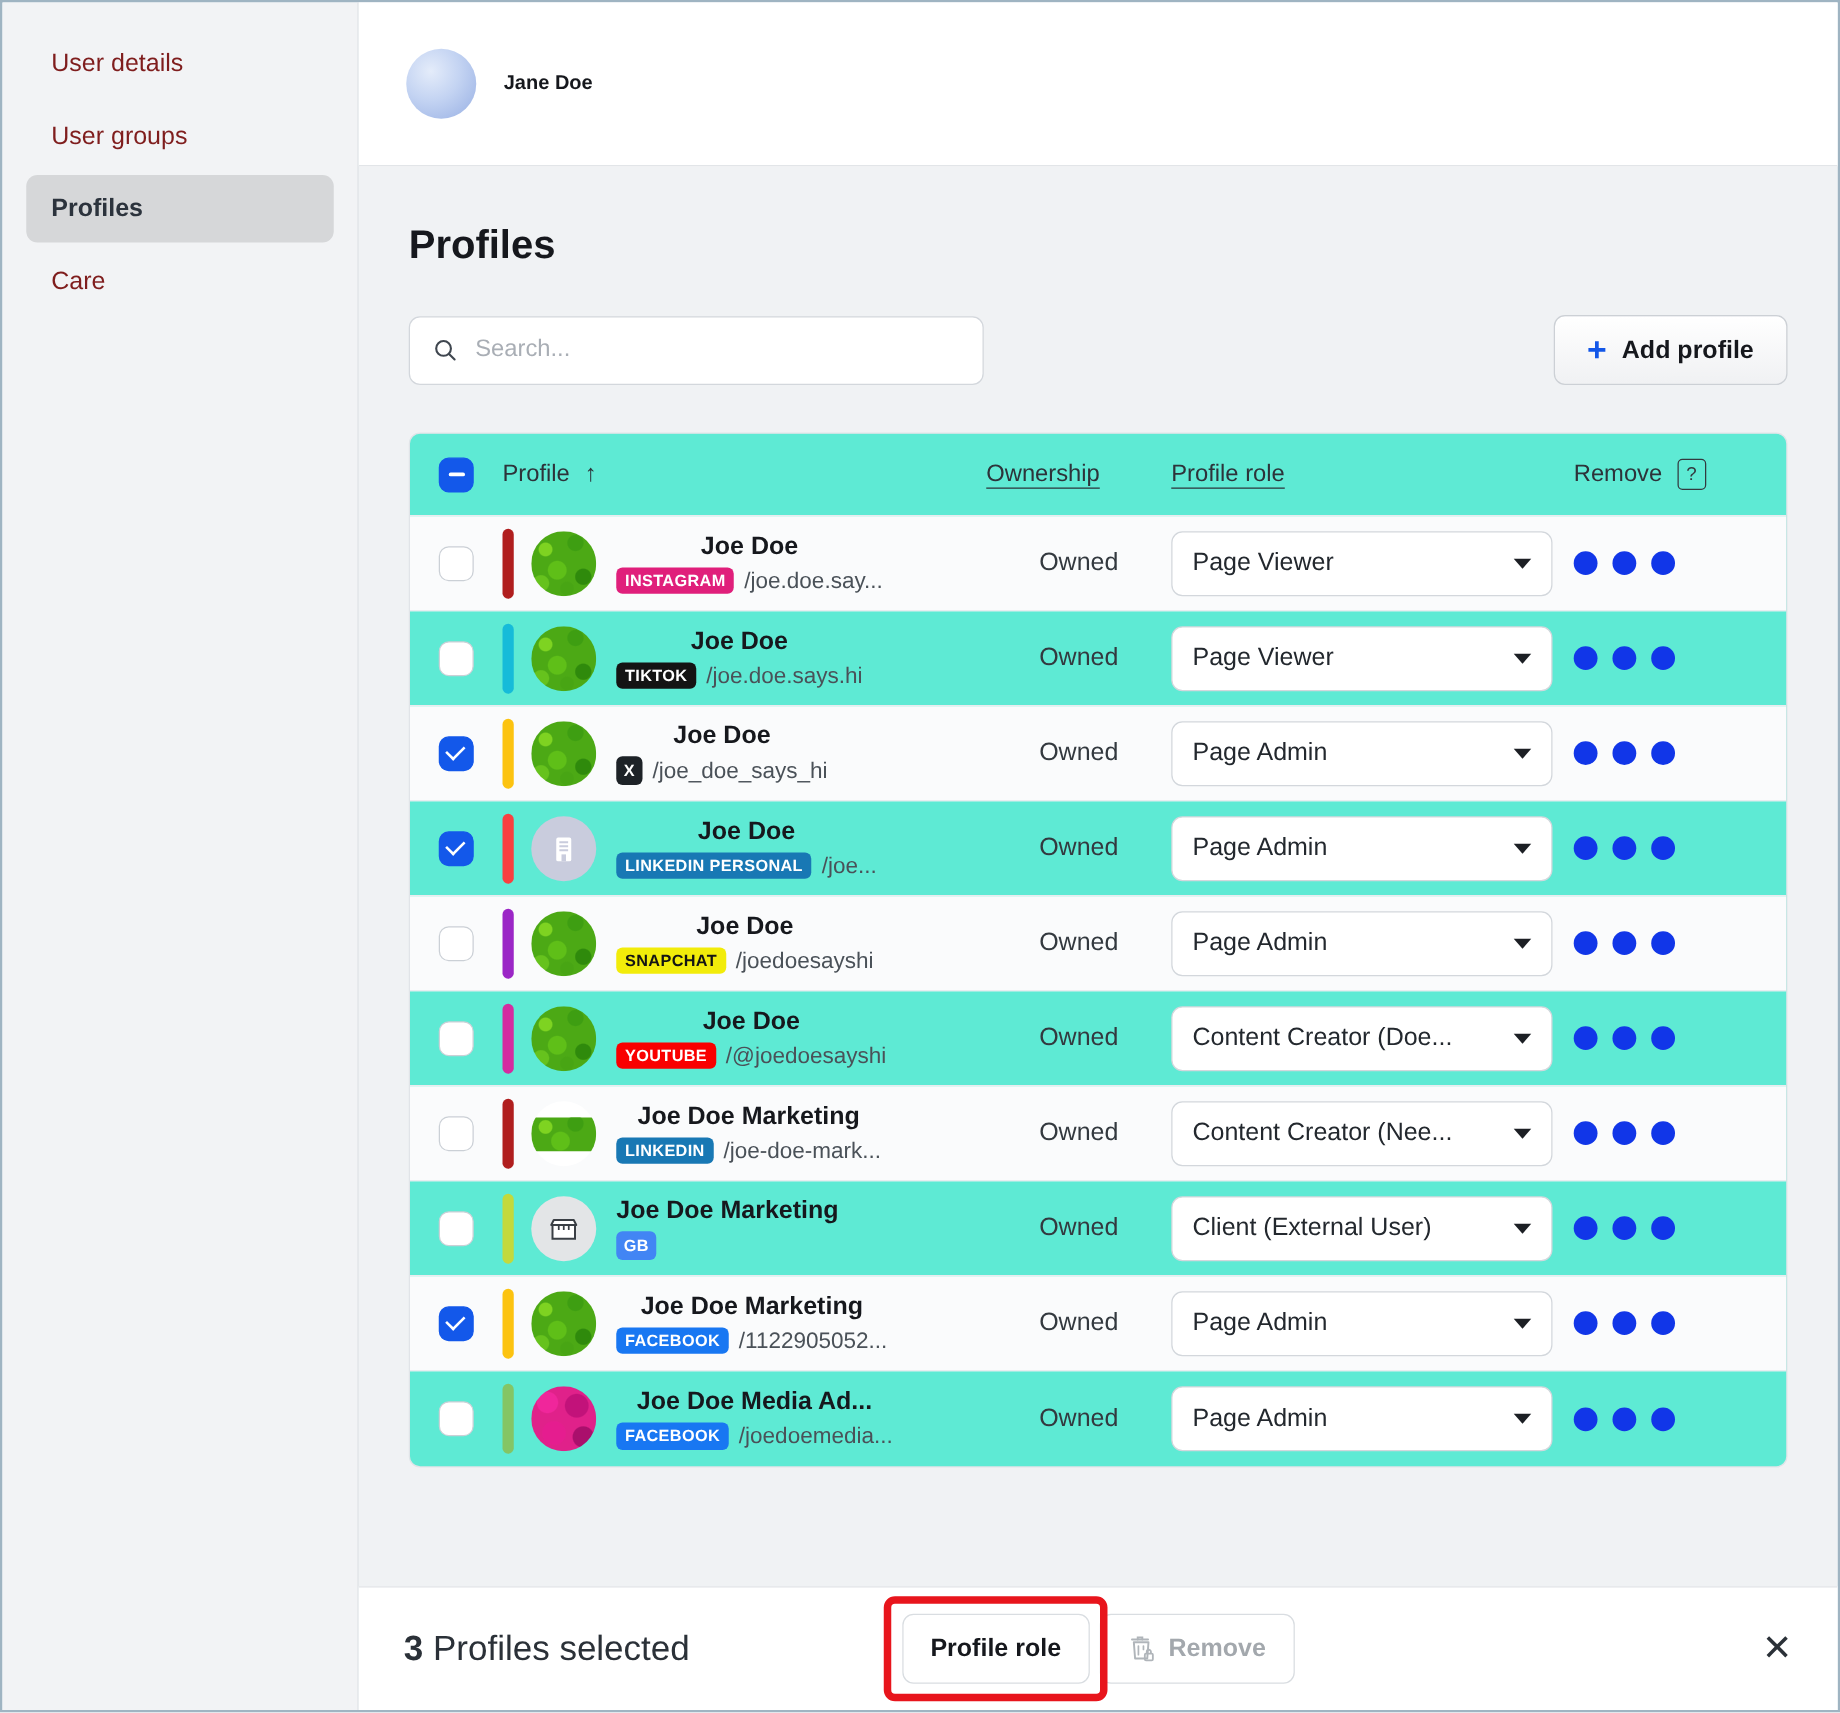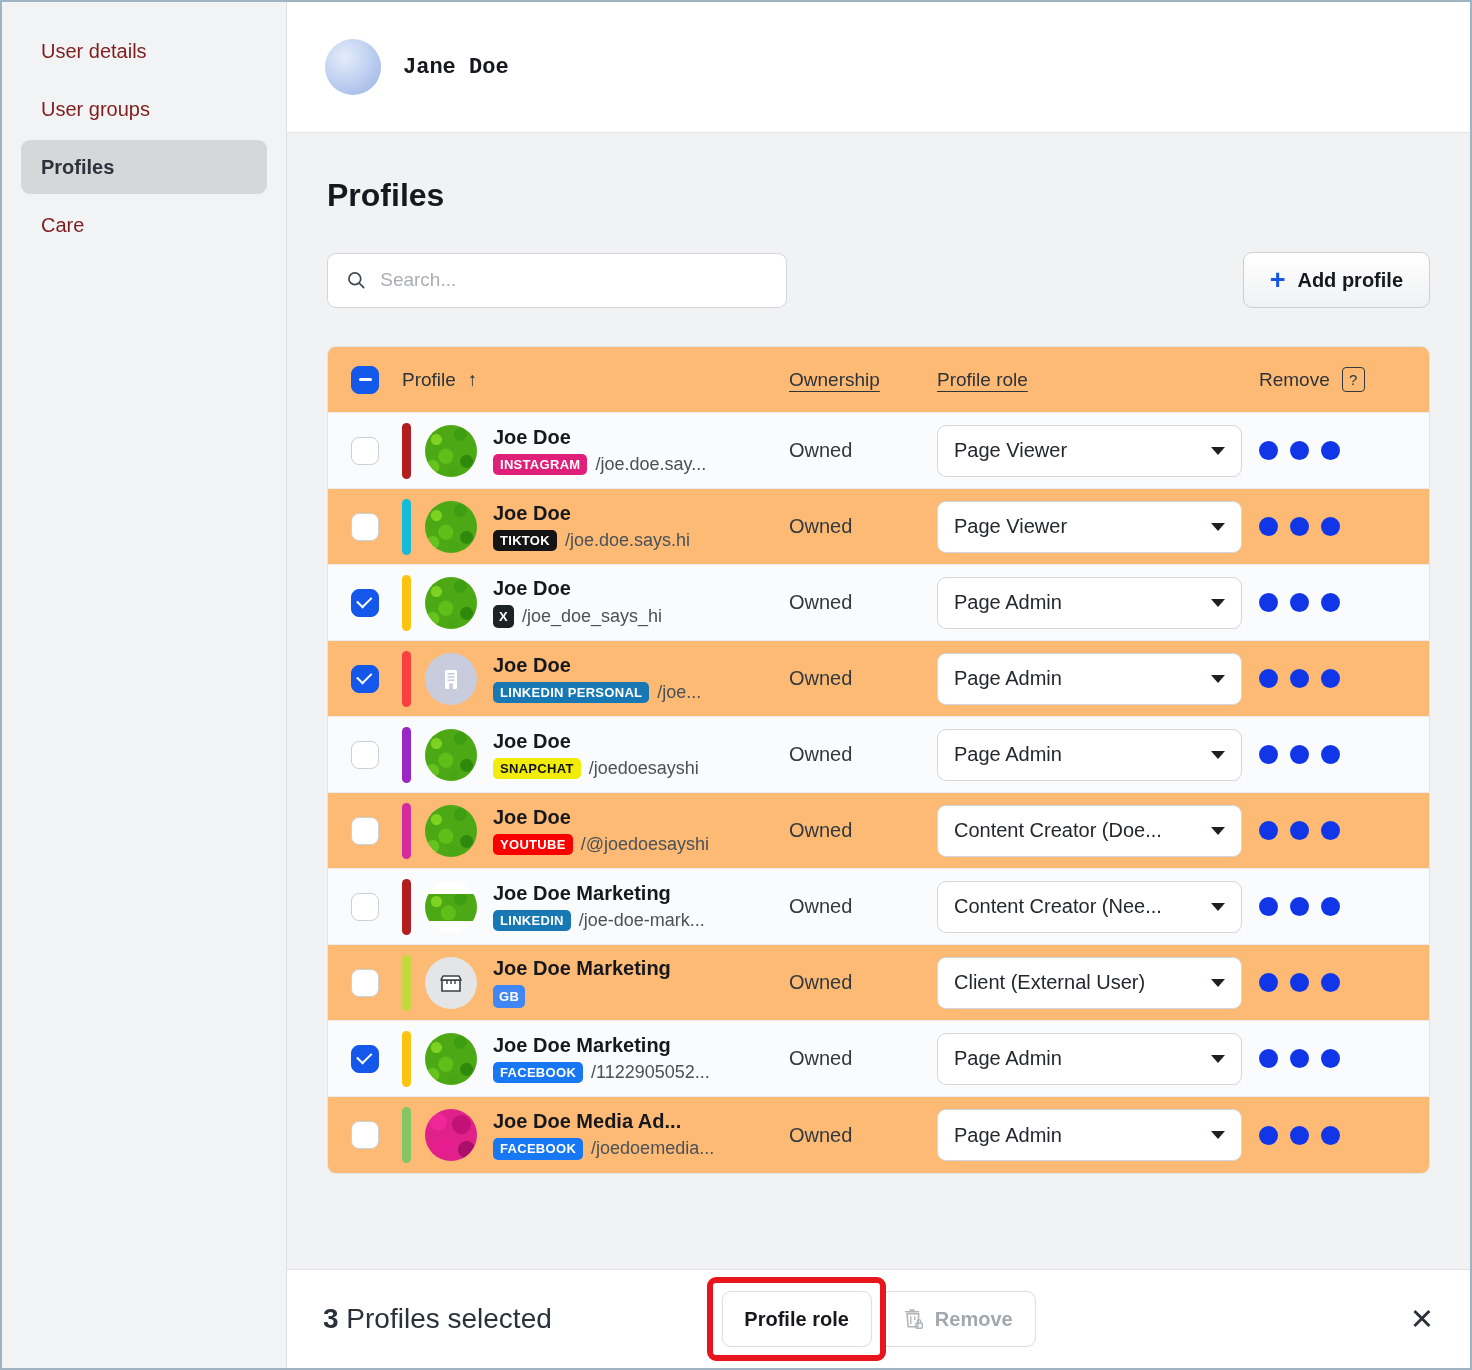--- a/index.html
+++ b/index.html
@@ -64,24 +64,23 @@
     padding-left: 38px;
     border-bottom: 1px solid #e2e5e8;
   }
   .avatar-lg {
     width: 56px; height: 56px; border-radius: 50%;
     background: radial-gradient(circle at 35% 32%, #e4ecfa 0%, #c3d3f2 45%, #a8bde9 78%, #bcccee 100%);
     flex: 0 0 56px;
   }
   .user-name {
     margin-left: 22px;
-    font-size: 22px;
+    font-size: 16px;
     font-weight: bold;
     color: #16181d;
-    font-family: Liberation Mono, monospace;
   }
 
   .content {
     flex: 1 1 auto;
     padding: 0 40px;
     overflow: hidden;
   }
   .page-title {
     font-size: 32px;
     font-weight: bold;
@@ -148,24 +147,25 @@
     font-weight: bold;
     color: #16181d;
     cursor: pointer;
     font-family: inherit;
   }
   .plus { color: #1357e8; font-size: 27px; font-weight: bold; line-height: 1; }
 
   
   .table-wrap {
     margin-top: 38px;
-    background: #fdba74;
+    background: #5eead4;
     border: 1px solid #e1e4e8;
     border-radius: 9px;
     overflow: hidden;
+    text-align: center;
   }
   .row {
     display: flex;
     align-items: center;
     min-height: 76px;
     border-bottom: 1px solid #e9ecef;
     position: relative;
   }
   .row:last-child { border-bottom: none; }
   .row.alt { background: #fafbfc; }

